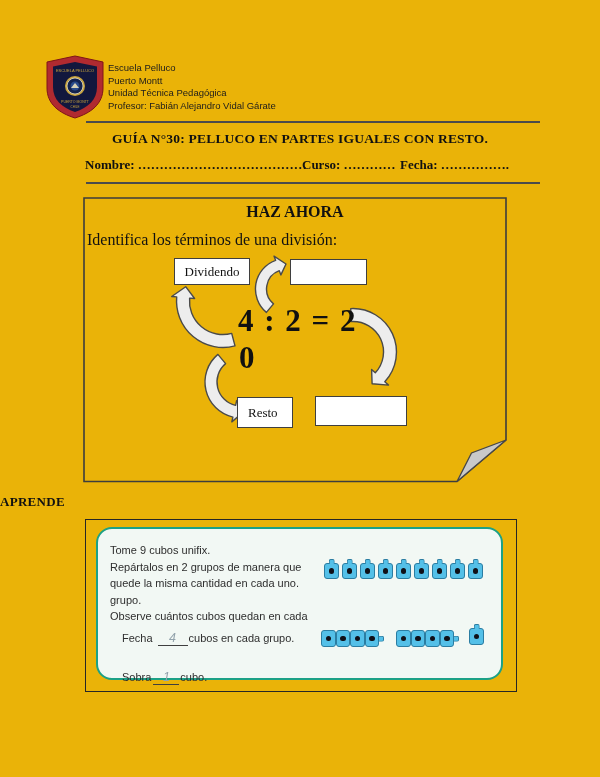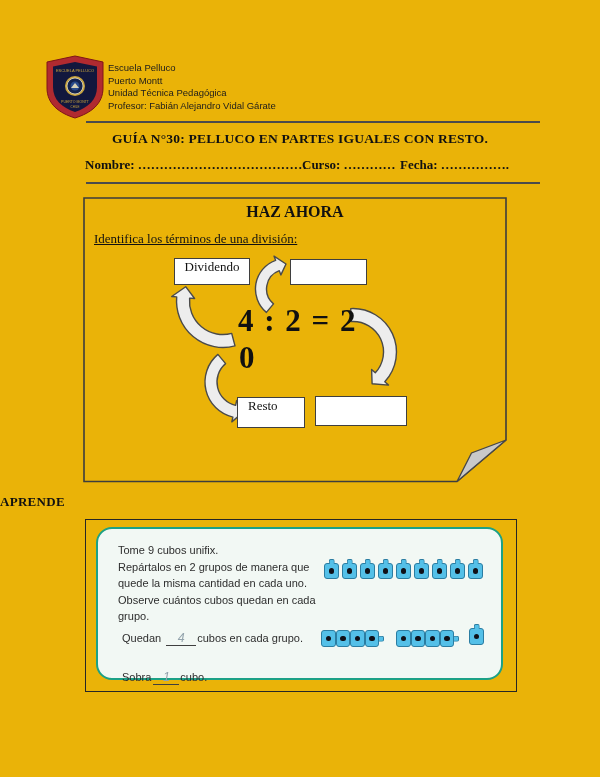--- a/index.html
+++ b/index.html
@@ -21,39 +21,39 @@
   .rule-2{top:182px;}
   .doc-title{position:absolute;left:60px;top:131px;width:480px;text-align:center;
     font-weight:bold;font-size:13.5px;letter-spacing:.2px;}
   .field{position:absolute;top:157px;font-weight:bold;font-size:13px;white-space:nowrap;}
   .f-name{left:85px;} .f-course{left:302px;} .f-date{left:400px;}
 
   
   .haz-box{position:absolute;left:83px;top:197px;width:424px;height:286px;}
   .haz-svg{position:absolute;left:0;top:0;}
   .haz-heading{position:absolute;top:6px;width:100%;text-align:center;font-weight:bold;font-size:16px;}
-  .haz-instruction{position:absolute;left:11px;top:34px;font-size:13px;text-decoration:underline;}
+  .haz-instruction{position:absolute;left:4px;top:34px;font-size:16px;}
   .term-box{position:absolute;border:1.5px solid #3f3f3f;background:#fff;font-size:13px;
-    display:flex;align-items:flex-start;justify-content:center;}
+    display:flex;align-items:center;justify-content:center;}
   #box-dividendo{left:91px;top:61px;width:76px;height:27px;}
   #box-divisor{left:207px;top:62px;width:77px;height:26px;}
-  #box-resto{left:154px;top:200px;width:68px;height:31px;justify-content:flex-start;padding-left:10px;}
+  #box-resto{left:154px;top:200px;width:56px;height:31px;justify-content:flex-start;padding-left:10px;}
   #box-quotient{left:232px;top:199px;width:92px;height:30px;}
   .equation{position:absolute;left:155px;top:106px;font-size:31px;font-weight:bold;line-height:36px;word-spacing:3px;}
   .zero{position:absolute;left:156px;top:143px;font-size:31px;font-weight:bold;line-height:36px;}
   .arrow{fill:#ededed;stroke:#4a4a4a;stroke-width:1.4;stroke-linejoin:round;}
 
   
   .aprende-heading{position:absolute;left:0;top:494px;width:600px;
     font-weight:bold;font-size:13px;letter-spacing:.3px;}
   .aprende-outer{position:absolute;left:85px;top:519px;width:432px;height:173px;border:1.5px solid #262626;}
   .aprende-card{position:absolute;left:10px;top:7px;width:407px;height:153px;
     border:2.2px solid var(--teal-border);border-radius:16px;background:var(--teal-bg);
     font-family:"Liberation Sans",sans-serif;color:#2e2e2e;}
-  .aprende-lines{position:absolute;left:20px;top:13px;font-size:11px;line-height:16.5px;}
+  .aprende-lines{position:absolute;left:12px;top:13px;font-size:11px;line-height:16.5px;}
   .fill-row{position:absolute;left:24px;font-size:11px;white-space:nowrap;}
   #row-quedan{top:103px;} #row-sobra{top:142px;}
   .blank{display:inline-block;border-bottom:1.2px solid #3f3f3f;text-align:center;
     color:var(--answer-ink);font-size:12.5px;line-height:13px;font-style:italic;}
   #blank-quedan{width:30px;margin:0 1px 0 5px;}
   #blank-sobra{width:26px;margin:0 1px 0 2px;}
 
   
   .cubes-row{position:absolute;display:flex;}
   #cubes-row-top{left:226px;top:34px;gap:3px;}
@@ -132,26 +132,26 @@
   </div>
 
   <div class="aprende-heading">APRENDE</div>
 
   <div class="aprende-outer">
     <div class="aprende-card">
       <div class="aprende-lines">
         <div>Tome 9 cubos unifix.</div>
         <div>Repártalos en 2 grupos de manera que</div>
         <div>quede la misma cantidad en cada uno.</div>
+        <div>grupo.</div>
         <div>Observe cuántos cubos quedan en cada</div>
-        <div>grupo.</div>
       </div>
 
       <div class="fill-row" id="row-quedan">
-        <span>Quedan</span><span class="blank" id="blank-quedan">4</span><span>cubos en cada grupo.</span>
+        <span>Fecha</span><span class="blank" id="blank-quedan">4</span><span>cubos en cada grupo.</span>
       </div>
       <div class="fill-row" id="row-sobra">
         <span>Sobra</span><span class="blank" id="blank-sobra">1</span><span>cubo.</span>
       </div>
 
       <div class="cubes-row" id="cubes-row-top">
           <div class="cube">
             <span class="knob-top"></span>
             <span class="dot"></span>
           </div>

